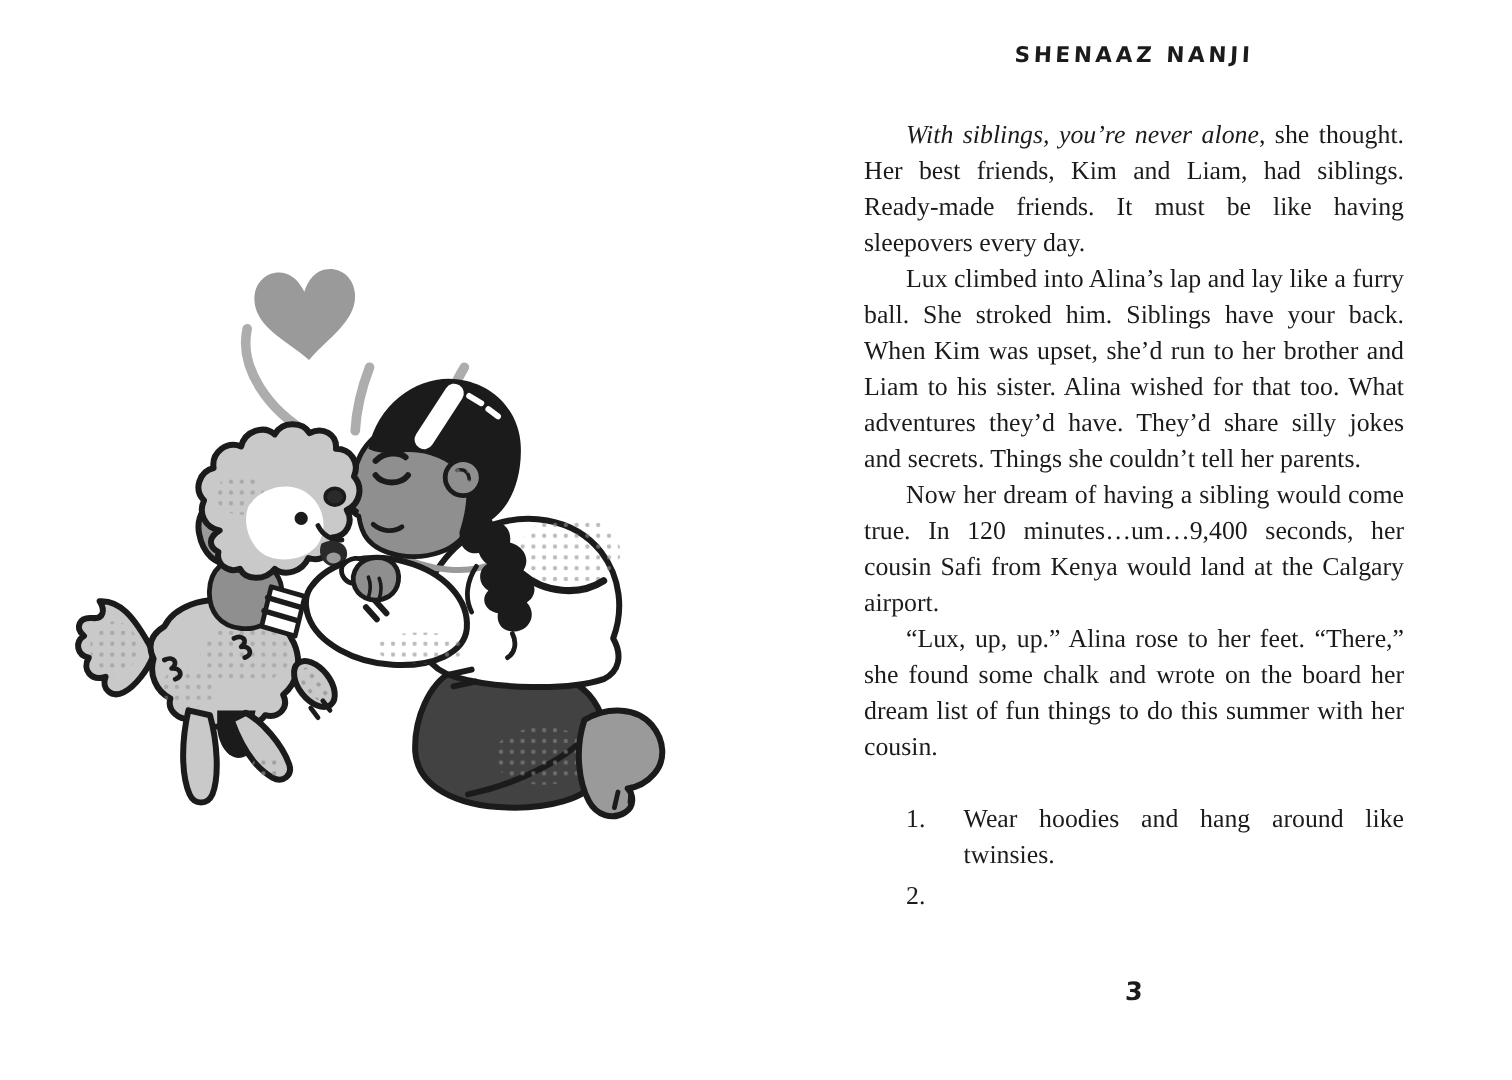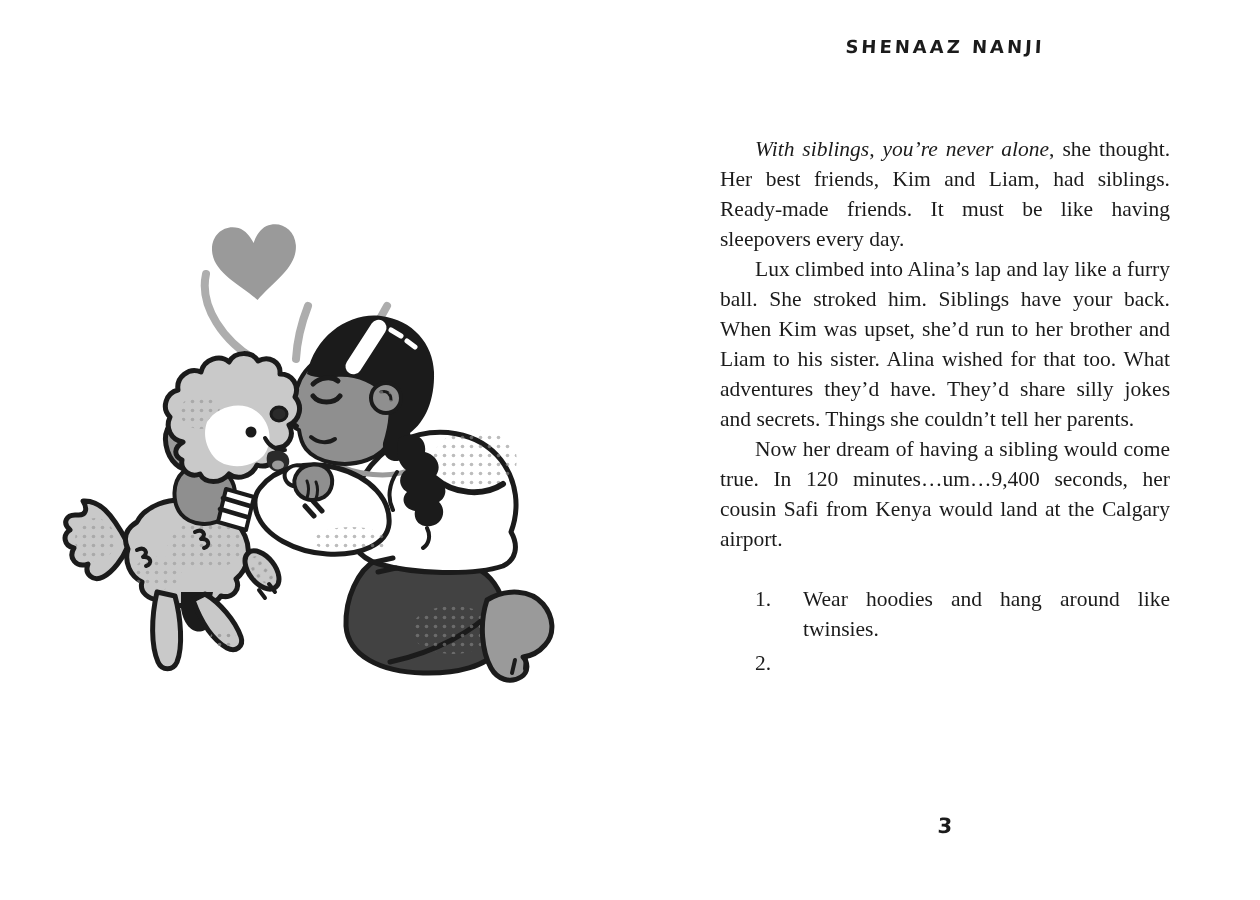--- a/index.html
+++ b/index.html
@@ -24,21 +24,20 @@
     text-align: center;
     font-family: "DejaVu Sans", sans-serif;
     font-weight: 800; font-size: 18px; letter-spacing: 3px;
     transform: skewX(-3deg);
   }
 
   .body-text {
     position: absolute; top: 97px; left: 0; width: 450px;
     font-size: 21.5px; line-height: 30px;
     text-align: justify;
-    margin-top: 37px;
   }
   .body-text p { margin: 0; text-indent: 35px; }
   .body-text em { font-style: italic; }
 
   .dream-list { list-style: none; margin: 30px 0 0 0; padding: 0 0 0 35px; }
   .dream-list li { display: flex; margin-bottom: 4px; }
   .dream-list .num { flex: 0 0 48px; width: 48px; text-indent: 0; }
   .dream-list .item-text { flex: 1; text-align: justify; }
 
   .folio {
@@ -157,20 +156,21 @@
     <header class="running-head">SHENAAZ NANJI</header>
 
     <div class="body-text">
 
       <p><em>With siblings, you’re never alone</em><span>, she thought. Her best friends, Kim and Liam, had siblings. Ready-made friends. It must be like having sleepovers every day.</span></p>
 
       <p>Lux climbed into Alina’s lap and lay like a furry ball. She stroked him. Siblings have your back. When Kim was upset, she’d run to her brother and Liam to his sister. Alina wished for that too. What adventures they’d have. They’d share silly jokes and secrets. Things she couldn’t tell her parents.</p>
 
       <p>Now her dream of having a sibling would come true. In 120 minutes…um…9,400 seconds, her cousin Safi from Kenya would land at the Calgary airport.</p>
 
+      <p>“Lux, up, up.” Alina rose to her feet. “There,” she found some chalk and wrote on the board her dream list of fun things to do this summer with her cousin.</p>
 
       <ol class="dream-list">
         <li>
           <span class="num">1.</span>
           <span class="item-text">Wear hoodies and hang around like twinsies.</span>
         </li>
         <li>
           <span class="num">2.</span>
         </li>
       </ol>

